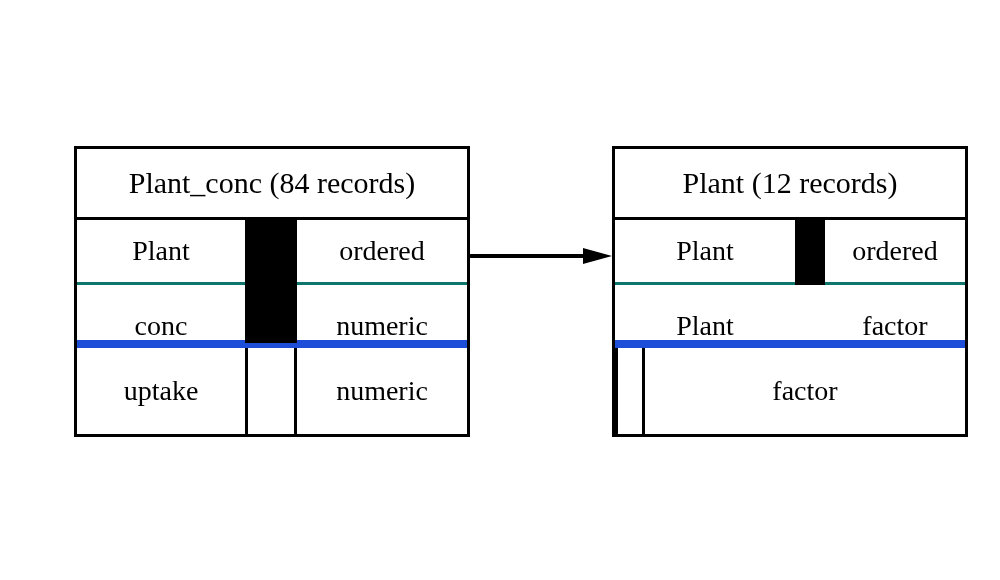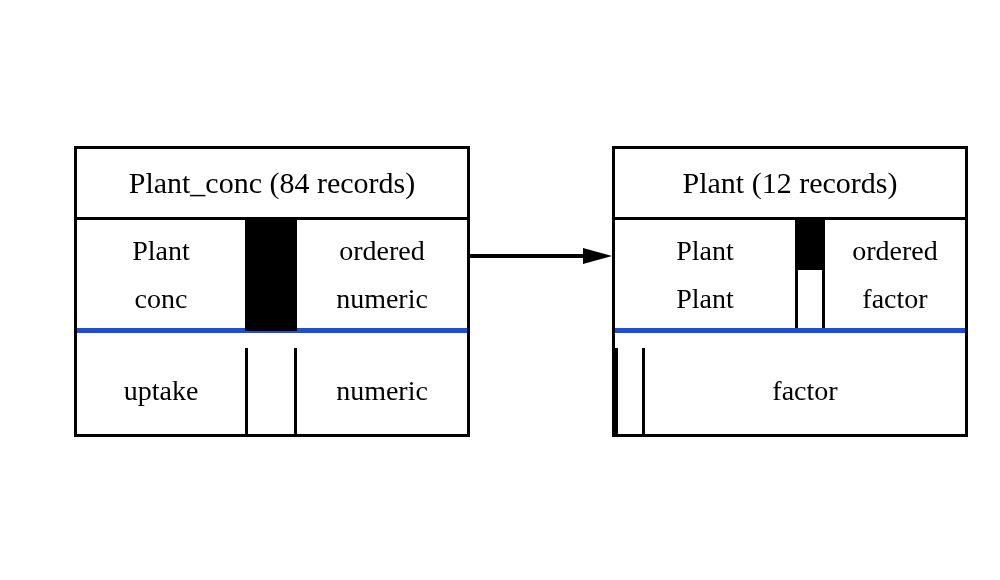--- a/index.html
+++ b/index.html
@@ -62,21 +62,21 @@
   }
   .field-row {
     position: absolute;
     left: 0;
     right: 0;
     display: flex;
     box-sizing: border-box;
     background: #ffffff;
   }
   .field-row.r0 { top: 0px;   height: 65px; border-bottom: 3px solid #0f766e; }
-  .field-row.r1 { top: 50px;  height: 63px; border-bottom: 5px solid #1d4ed8; }
+  .field-row.r1 { top: 65px;  height: 63px; border-bottom: 8px solid #1d4ed8; align-items: flex-end; }
   .field-row.r2 { top: 128px; height: 86px; }
 
   .cell {
     box-sizing: border-box;
     display: flex;
     align-items: center;
     justify-content: center;
     background: #ffffff;
     overflow: hidden;
   }

